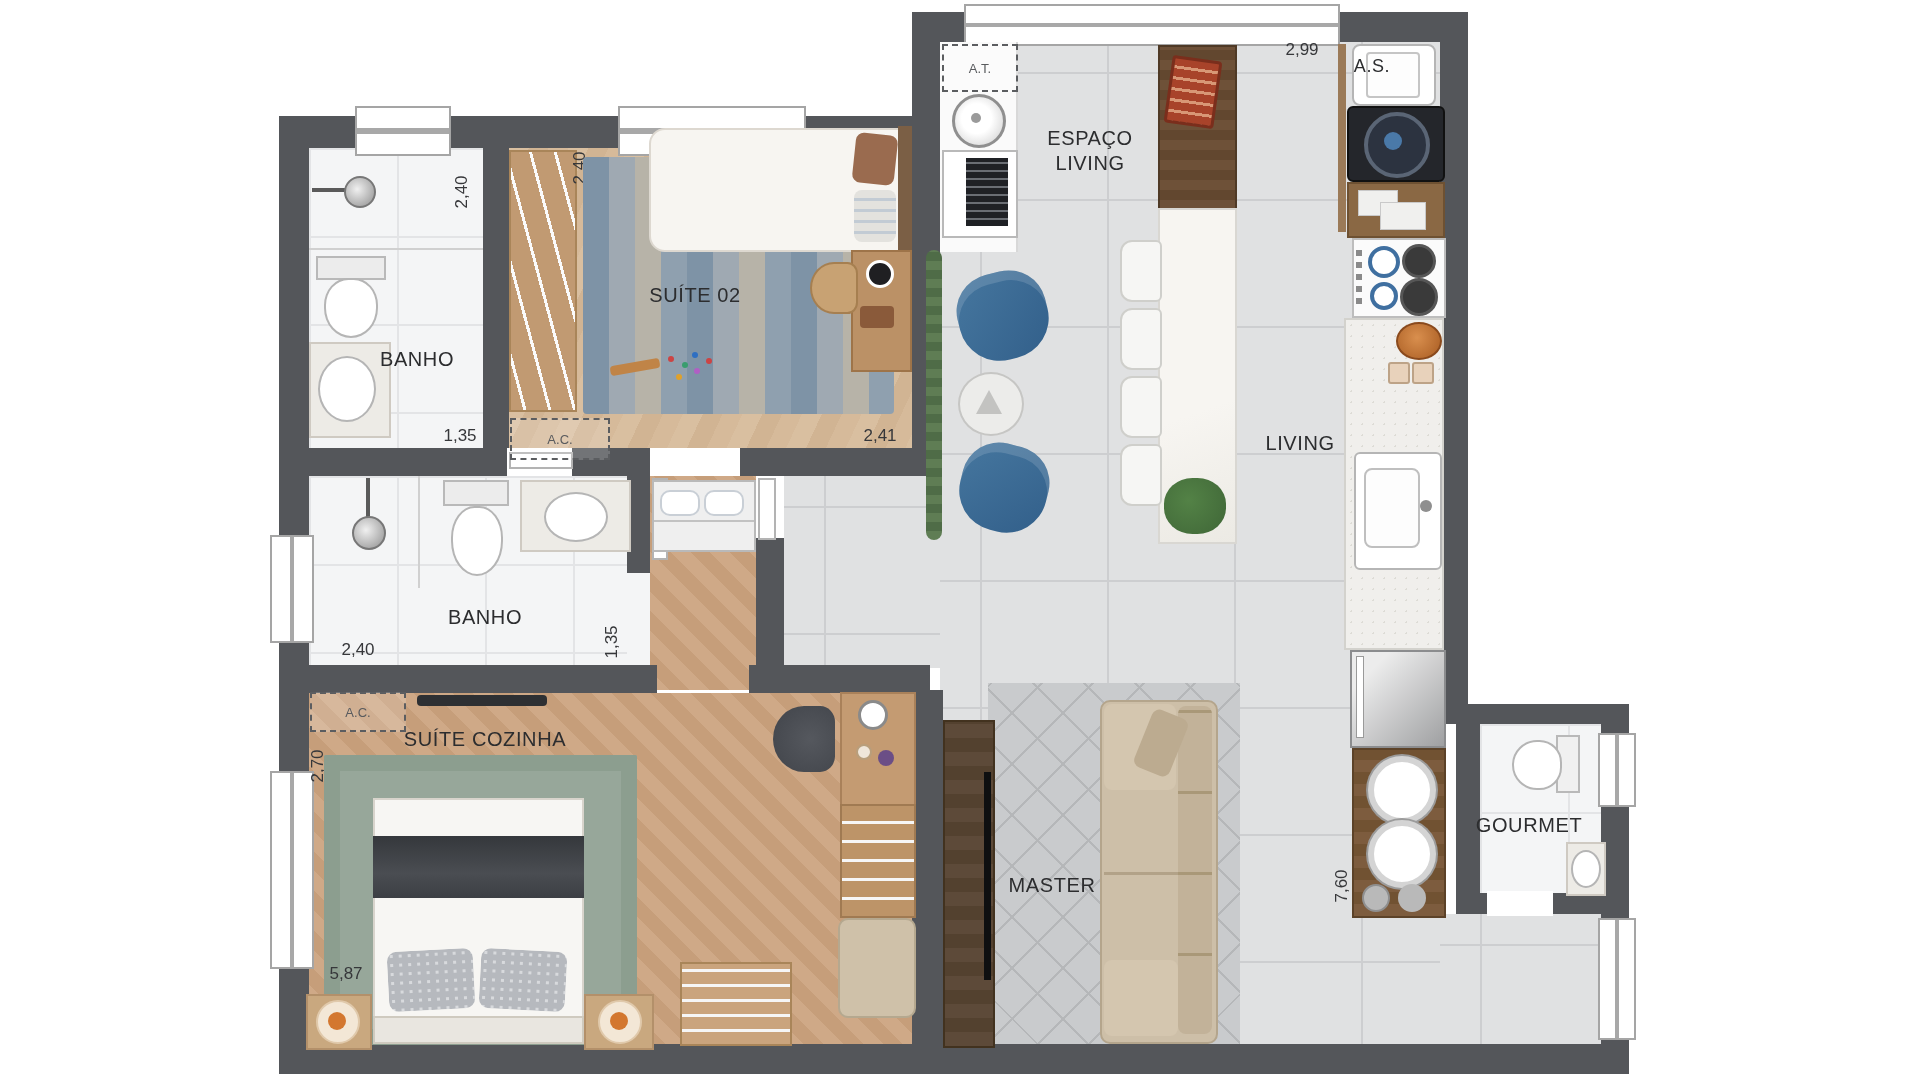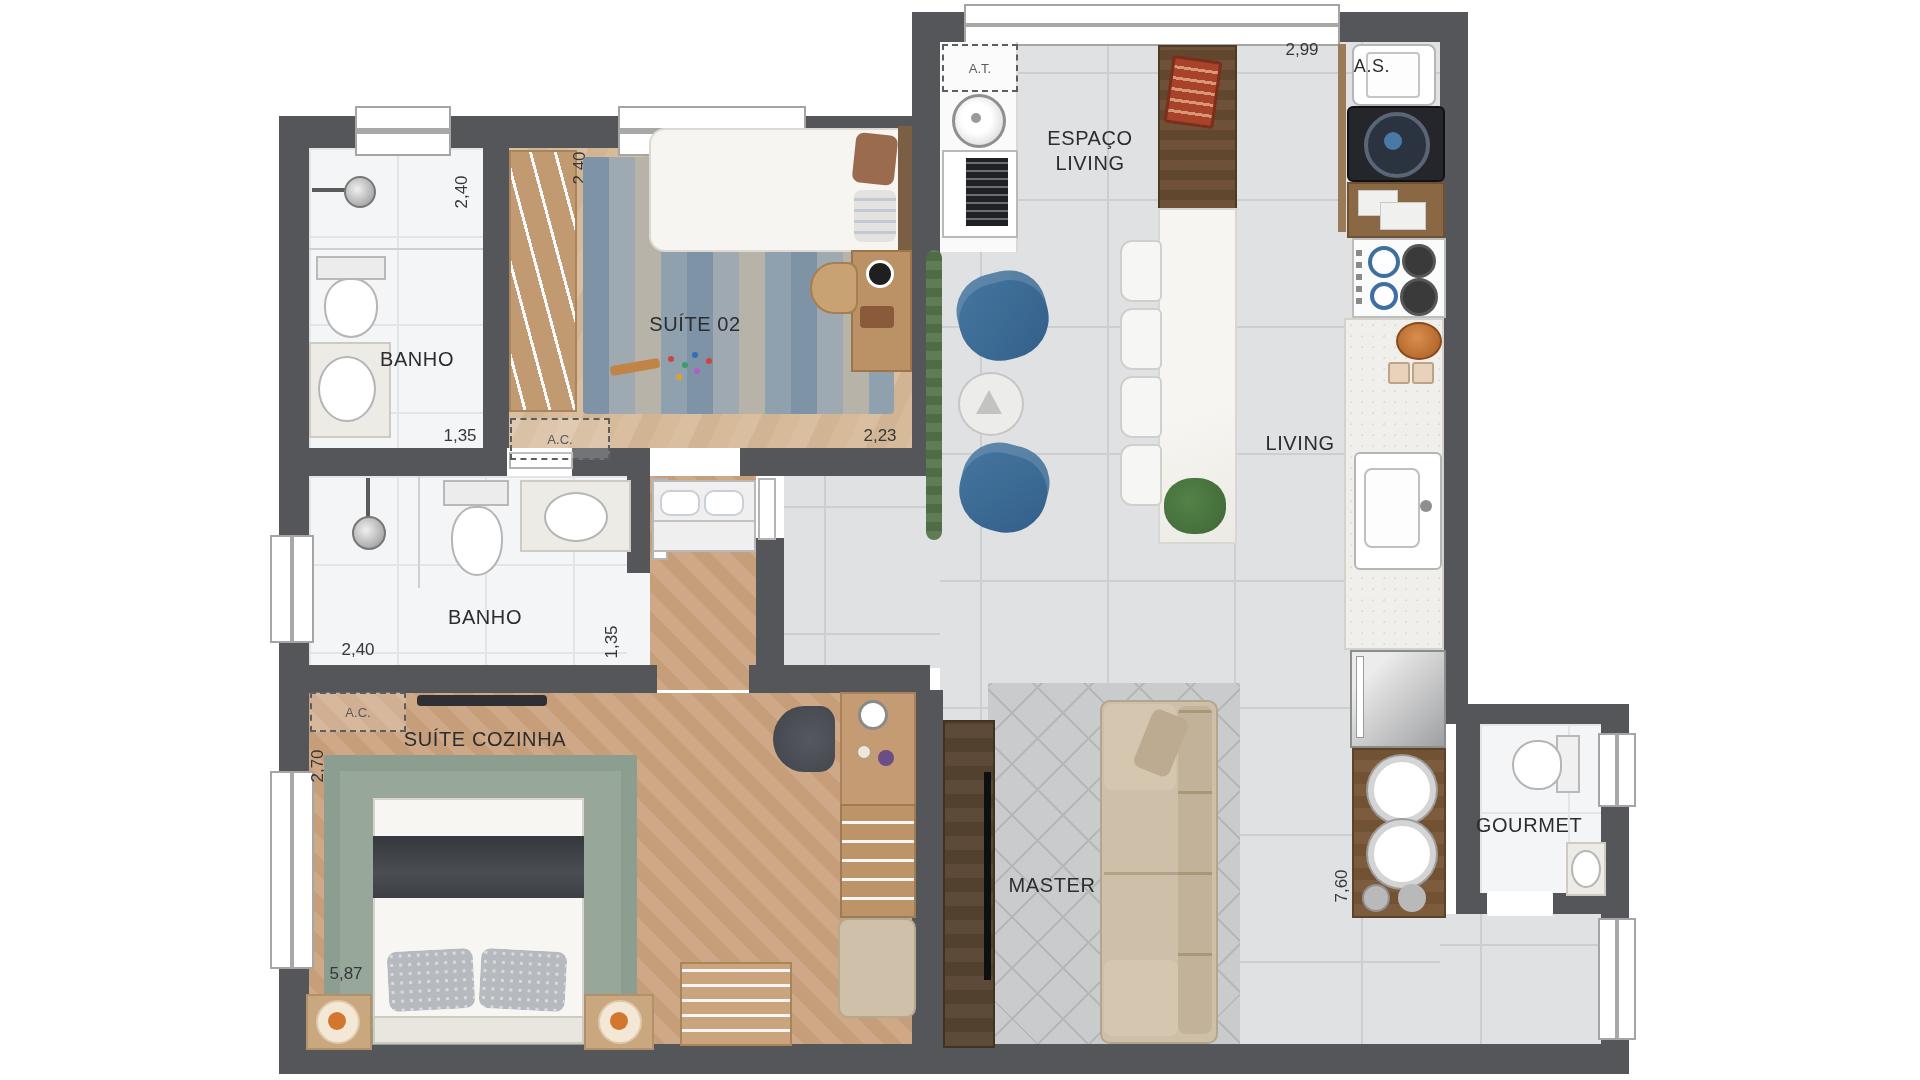--- a/index.html
+++ b/index.html
@@ -121,25 +121,25 @@
   <div class="abs" style="left:854px;top:134px;width:42px;height:50px;background:#9a6b4f;border-radius:8px;transform:rotate(6deg);"></div>
   <div class="abs" style="left:854px;top:190px;width:42px;height:52px;background:#e3e2de;border-radius:8px;background-image:repeating-linear-gradient(0deg,transparent 0 8px,#c2cbd4 8px 11px);"></div>
   <div class="abs" style="left:898px;top:126px;width:14px;height:124px;background:#7b5f45;"></div>
   <div class="abs" style="left:851px;top:250px;width:57px;height:118px;background:#bb9166;border:2px solid #9e7449;"></div>
   <div class="abs" style="left:866px;top:260px;width:22px;height:22px;border-radius:50%;background:#1f1f22;border:3px solid #ffffff;"></div>
   <div class="abs" style="left:860px;top:306px;width:34px;height:22px;background:#8a5a3a;border-radius:4px;"></div>
   <div class="abs" style="left:810px;top:262px;width:44px;height:48px;background:#c8a273;border-radius:50% 22% 22% 50%;border:2px solid #a67f50;"></div>
   <div class="abs" style="left:610px;top:362px;width:50px;height:10px;background:#c08447;border-radius:4px;transform:rotate(-10deg);"></div>
   <div class="abs" style="left:668px;top:356px;width:6px;height:6px;border-radius:50%;background:#cc4444;
        box-shadow:14px 6px 0 #3a9d6e, 24px -4px 0 #2f6fc2, 8px 18px 0 #e0a12b, 26px 12px 0 #b05fc4, 38px 2px 0 #cc4444;"></div>
-  <div class="room-label" style="left:628px;top:313px;width:134px;">SUÍTE 02</div>
+  <div class="room-label" style="left:628px;top:284px;width:134px;">SUÍTE 02</div>
   <div class="dashed-box" style="left:510px;top:418px;width:96px;height:38px;">
     <span>A.C.</span>
   </div>
-  <div class="dim" style="left:848px;top:426px;width:64px;">2,23</div>
+  <div class="dim" style="left:848px;top:426px;width:64px;">2,41</div>
 
   <div class="abs" style="left:652px;top:480px;width:100px;height:68px;background:#efefef;border:2px solid #b9b9b9;">
     <div style="position:absolute;left:6px;top:8px;width:36px;height:22px;background:#ffffff;border:2px solid #c9cfd6;border-radius:10px;"></div>
     <div style="position:absolute;left:50px;top:8px;width:36px;height:22px;background:#ffffff;border:2px solid #c9cfd6;border-radius:10px;"></div>
     <div style="position:absolute;left:0;top:38px;width:100%;height:2px;background:#c2c2c2;"></div>
   </div>
 
   <div class="abs" style="left:366px;top:478px;width:4px;height:44px;background:#5a5a5a;"></div>
   <div class="abs" style="left:352px;top:516px;width:30px;height:30px;border-radius:50%;background:radial-gradient(circle at 40% 40%, #f0f0f0, #8f8f8f);border:2px solid #777;"></div>
   <div class="abs" style="left:418px;top:476px;width:2px;height:112px;background:#d0d0d0;"></div>

